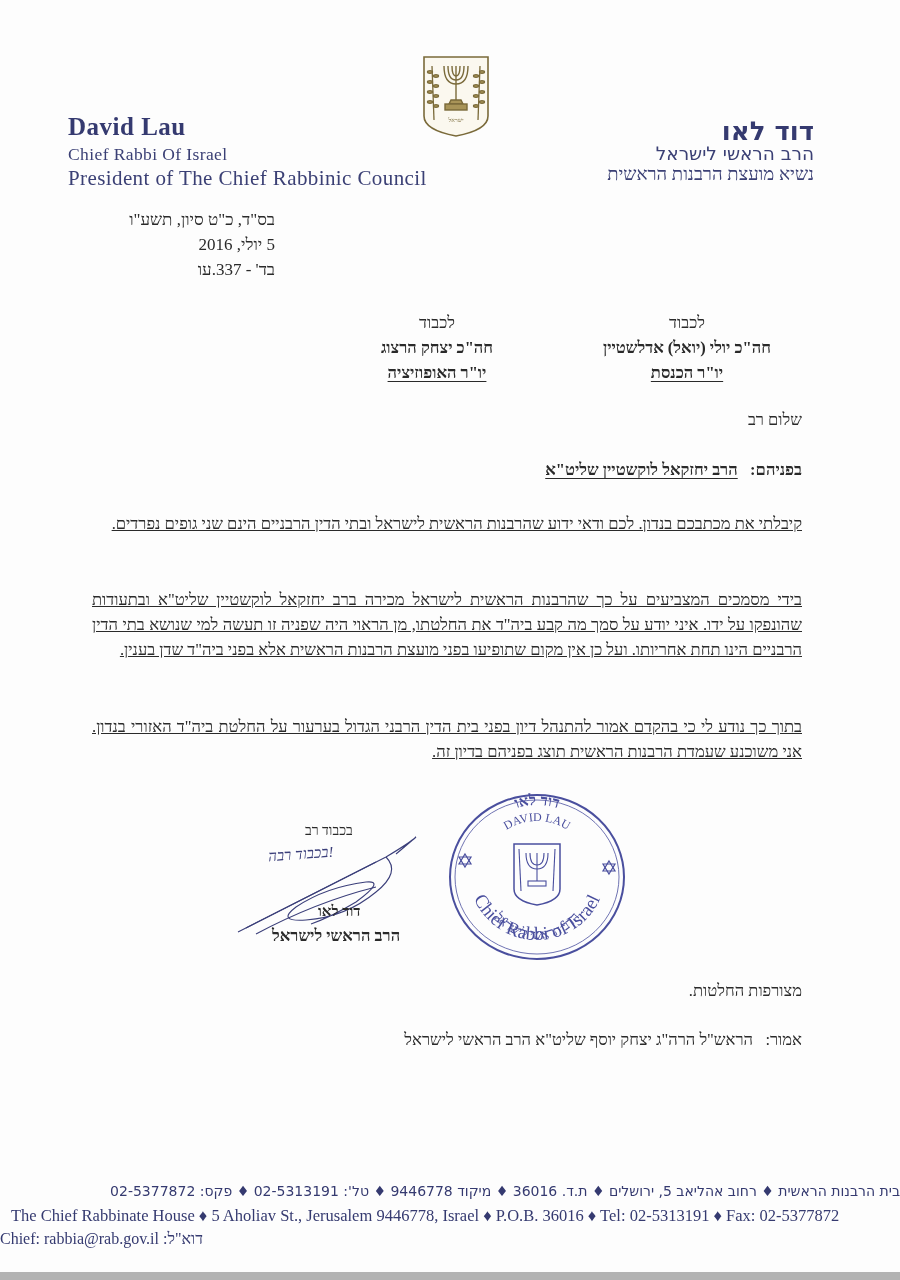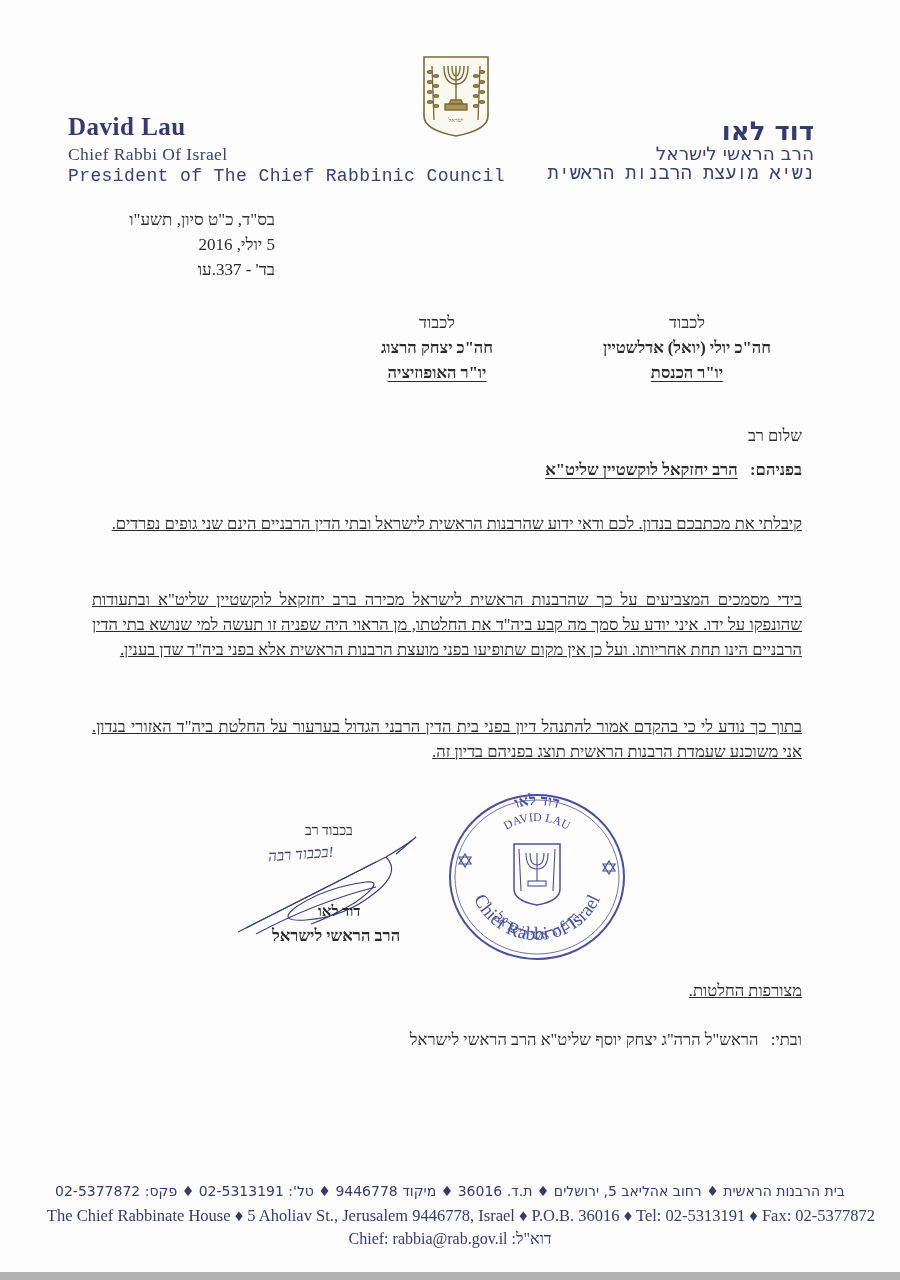--- a/index.html
+++ b/index.html
@@ -9,62 +9,62 @@
     font-family: "Liberation Serif", "DejaVu Serif", serif;
     color: #2a2a2a;
   }
   .abs { position: absolute; }
   .rtl { direction: rtl; unicode-bidi: embed; }
   .navy { color: #3b4075; }
 
   
   #en-name { left: 68px; top: 113px; font-size: 25px; font-weight: bold; letter-spacing: 0.5px; color: #353a70; }
   #en-title1 { left: 68px; top: 144px; font-size: 17.5px; letter-spacing: 0.4px; }
-  #en-title2 { left: 68px; top: 166px; font-size: 18px; letter-spacing: 0.4px; font-family: Liberation Mono, monospace; }
+  #en-title2 { left: 68px; top: 166px; font-size: 21px; letter-spacing: 0.4px; }
 
   #he-name { right: 86px; top: 116px; font-size: 26px; font-weight: bold; text-align: right; font-family: "DejaVu Sans", sans-serif; color: #353a70; }
   #he-title1 { right: 86px; top: 143px; font-size: 18.5px; text-align: right; font-family: "DejaVu Sans", sans-serif; }
-  #he-title2 { right: 86px; top: 164px; font-size: 18.5px; text-align: right; font-family: Liberation Mono, monospace; }
+  #he-title2 { right: 86px; top: 164px; font-size: 18.5px; text-align: right; font-family: Liberation Serif, serif; }
 
   #emblem { left: 421px; top: 54px; width: 70px; height: 84px; }
 
   
   #dateblock { left: 100px; top: 207px; width: 175px; text-align: right; font-size: 17px; line-height: 25px; }
 
   
   .recip { top: 310px; font-size: 16.5px; line-height: 25px; text-align: center; }
   #recip-right { right: 98px; width: 230px; }
   #recip-left { right: 363px; width: 200px; }
   .bold { font-weight: bold; }
   .u { text-decoration: underline; text-underline-offset: 3px; }
 
-  #greeting { right: 98px; top: 410px; font-size: 16.5px; text-align: right; margin-top: 16px; }
+  #greeting { right: 98px; top: 410px; font-size: 16.5px; text-align: right; }
 
   #subject { right: 98px; top: 460px; font-size: 16.5px; font-weight: bold; text-align: right; white-space: nowrap; }
 
   
   .para { right: 98px; width: 710px; font-size: 16.5px; line-height: 25px; text-align: justify; text-align-last: right; text-decoration: underline; }
   #p1 { top: 511px; }
   #p2 { top: 587px; }
   #p3 { top: 714px; }
 
   
   #sig-closing { left: 305px; top: 823px; font-size: 14px; }
   #sig-hand { left: 268px; top: 846px; font-size: 15px; font-style: italic; color: #3b3f7a; transform: rotate(-4deg); }
   #sig-name { left: 318px; top: 903px; font-size: 15px; font-weight: bold; }
   #sig-title { left: 272px; top: 926px; font-size: 16.5px; font-weight: bold; white-space: nowrap; }
   #signature-scribble { left: 236px; top: 832px; width: 190px; height: 105px; }
 
   #stamp { left: 446px; top: 791px; width: 182px; height: 172px; }
 
-  #enclosure { right: 98px; top: 981px; font-size: 16.5px; text-align: left; text-decoration: underline; }
+  #enclosure { right: 98px; top: 981px; font-size: 16.5px; text-align: left; }
   #cc { right: 98px; top: 1030px; font-size: 16.5px; text-align: right; white-space: nowrap; }
 
   
-  .foot { left: 0; width: 900px; text-align: center; color: #353a70; white-space: nowrap; }
+  .foot { left: 0; width: 900px; color: #353a70; white-space: nowrap; }
   #foot-he { top: 1183px; font-size: 14px; font-family: "DejaVu Sans", sans-serif; }
   #foot-en { top: 1206px; font-size: 16.5px; margin-left: 11px; }
   #foot-email { top: 1230px; font-size: 16px; }
 
   #bottom-strip { left: 0; top: 1272px; width: 900px; height: 8px; background: #b3b3b3; }
 </style>
 </head>
 <body>
 
 <div id="en-name" class="abs">David Lau</div>
@@ -183,21 +183,21 @@
       <path d="M84 62 Q84 74 91 74 Q98 74 98 62"></path>
       <rect x="82" y="90" width="18" height="5"></rect>
       <line x1="73" y1="58" x2="75" y2="100"></line>
       <line x1="109" y1="58" x2="107" y2="100"></line>
     </g>
   </svg>
 </div>
 
 <div id="enclosure" class="abs rtl">מצורפות החלטות.</div>
 <div id="cc" class="abs rtl">
-  <span>ובתי:</span>
+  <span>אמור:</span>
   <span>&nbsp;</span>
   <span>הראש"ל הרה"ג יצחק יוסף שליט"א הרב הראשי לישראל</span>
 </div>
 
 <div id="foot-he" class="abs foot rtl">בית הרבנות הראשית ♦ רחוב אהליאב 5, ירושלים ♦ ת.ד. 36016 ♦ מיקוד 9446778 ♦ טל': 02-5313191 ♦ פקס: 02-5377872</div>
 <div id="foot-en" class="abs foot">The Chief Rabbinate House ♦ 5 Aholiav St., Jerusalem 9446778, Israel ♦ P.O.B. 36016 ♦ Tel: 02-5313191 ♦ Fax: 02-5377872</div>
 <div id="foot-email" class="abs foot">
   <span>Chief:</span>
   <span>rabbia@rab.gov.il</span>
   <span>:דוא"ל</span>

